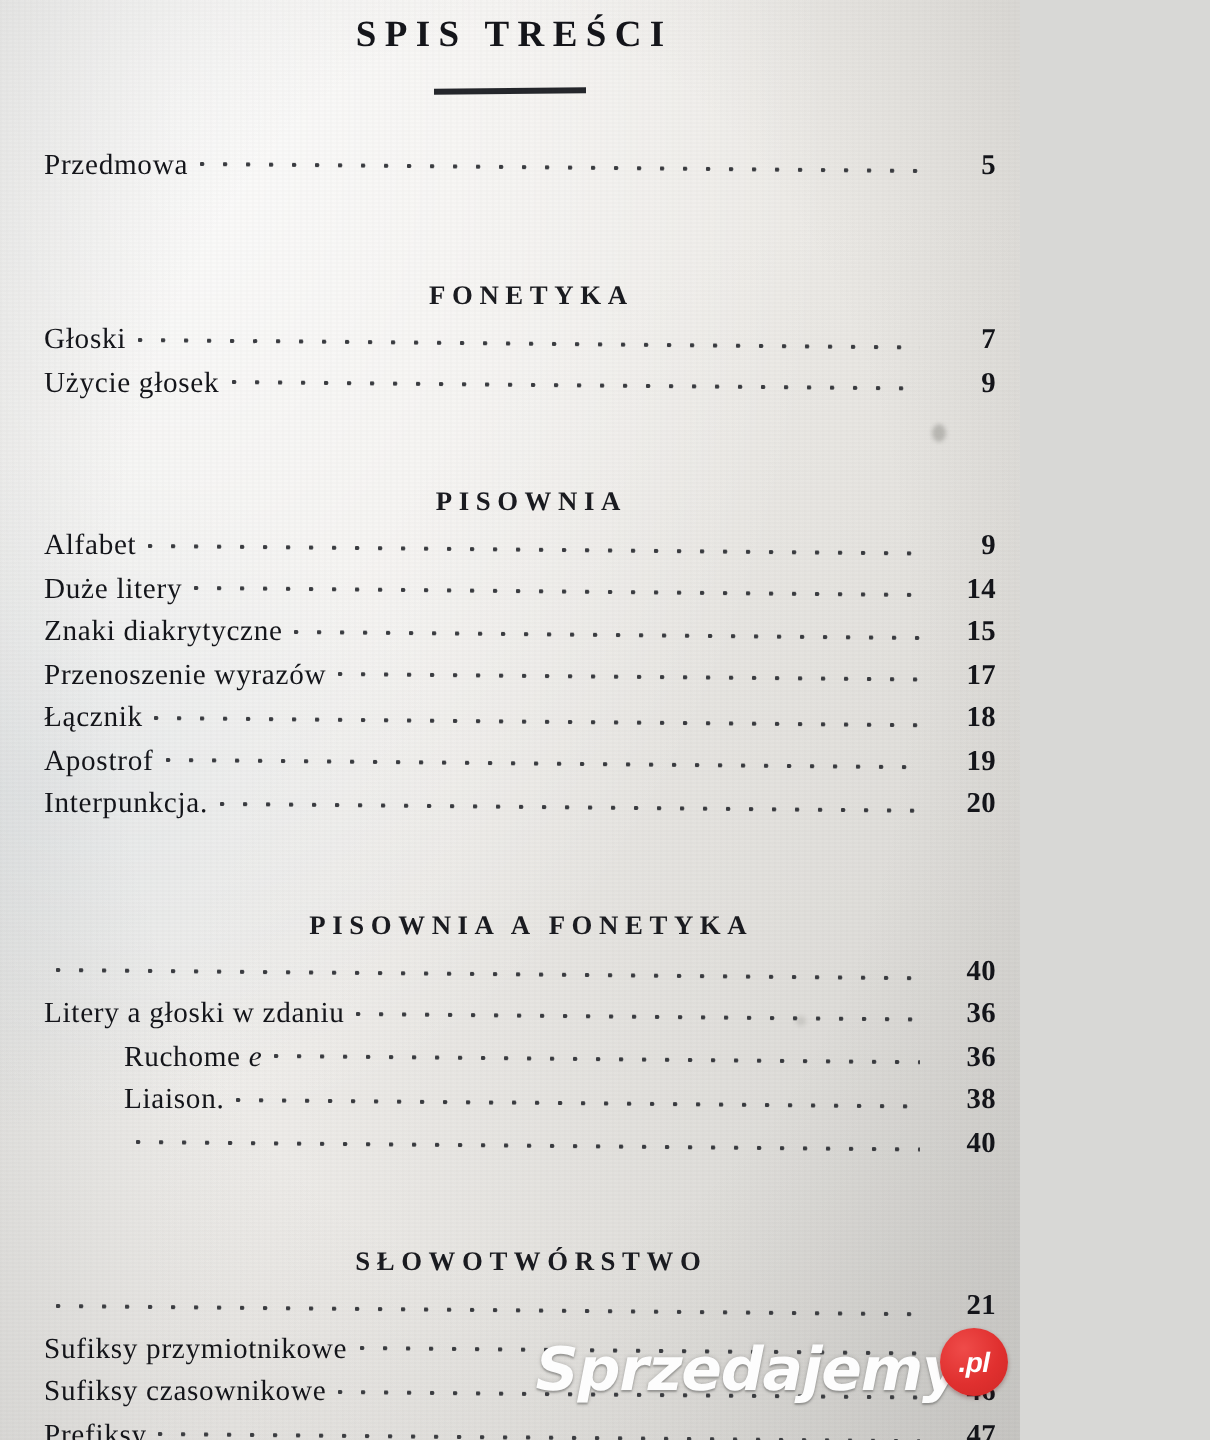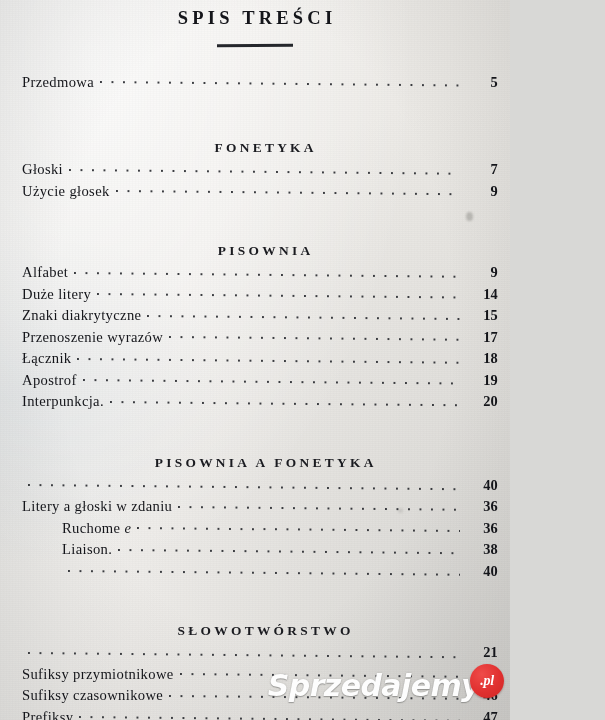--- a/index.html
+++ b/index.html
@@ -156,21 +156,21 @@
     border-radius: 50%;
     background: radial-gradient(circle at 35% 30%, #ef4b49 0%, #e0302f 55%, #cf2726 100%);
     margin-left: -10px;
     margin-bottom: 8px;
     display: flex;
     align-items: center;
     justify-content: center;
     box-shadow: 0 1px 2px rgba(80,20,20,0.35);
   }
   .watermark .wm-badge span {
-    font-family: Liberation Serif, serif;
+    font-family: Liberation Sans, sans-serif;
     font-size: 14px;
     font-weight: 700;
     font-style: italic;
     color: #ffffff;
     letter-spacing: -0.3px;
   }
 </style>
 </head>
 <body>
 

